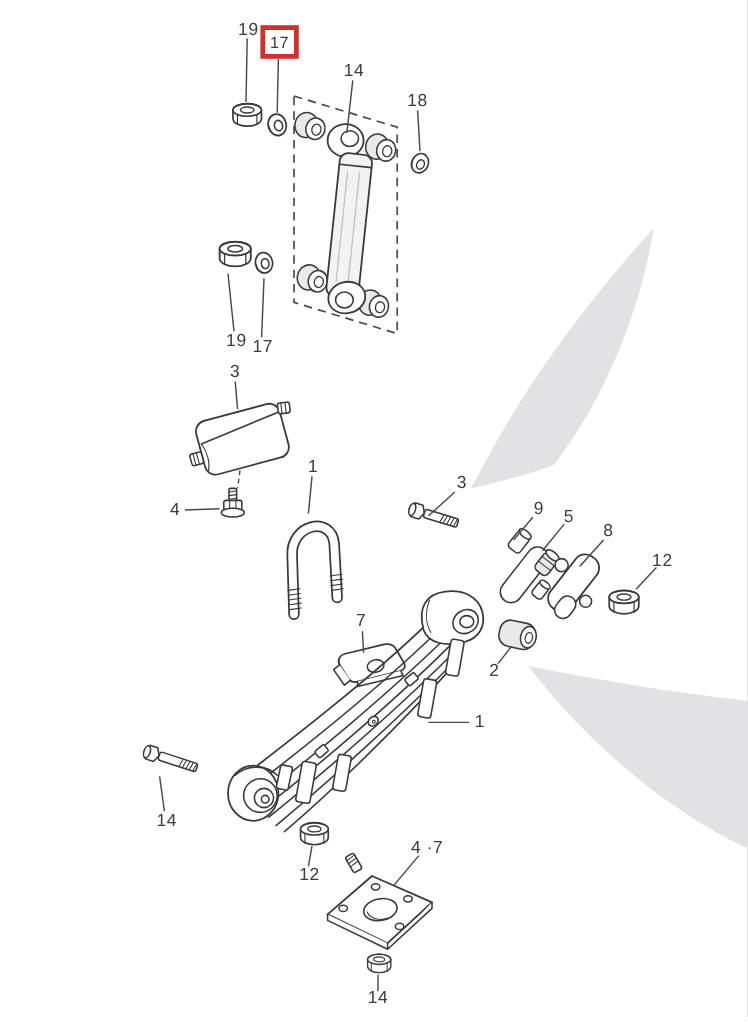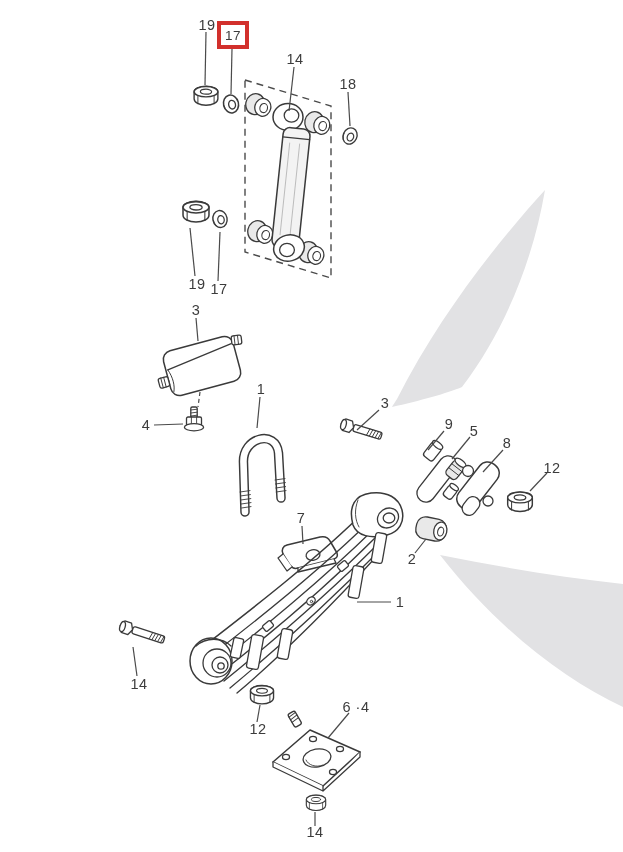--- a/index.html
+++ b/index.html
@@ -287,16 +287,16 @@
   <div class="callout" style="left:385px;top:403px">3</div>
   <div class="callout" style="left:449px;top:424px">9</div>
   <div class="callout" style="left:474px;top:431px">5</div>
   <div class="callout" style="left:507px;top:443px">8</div>
   <div class="callout" style="left:552px;top:468px">12</div>
   <div class="callout" style="left:301px;top:518px">7</div>
   <div class="callout" style="left:412px;top:559px">2</div>
   <div class="callout" style="left:400px;top:602px">1</div>
   <div class="callout" style="left:139px;top:684px">14</div>
   <div class="callout" style="left:258px;top:729px">12</div>
-  <div class="callout" style="left:356px;top:707px">6 ·4</div>
+  <div class="callout" style="left:356px;top:707px">4 ·7</div>
   <div class="callout" style="left:315px;top:832px">14</div>
 
 </div>
 
 </body></html>

